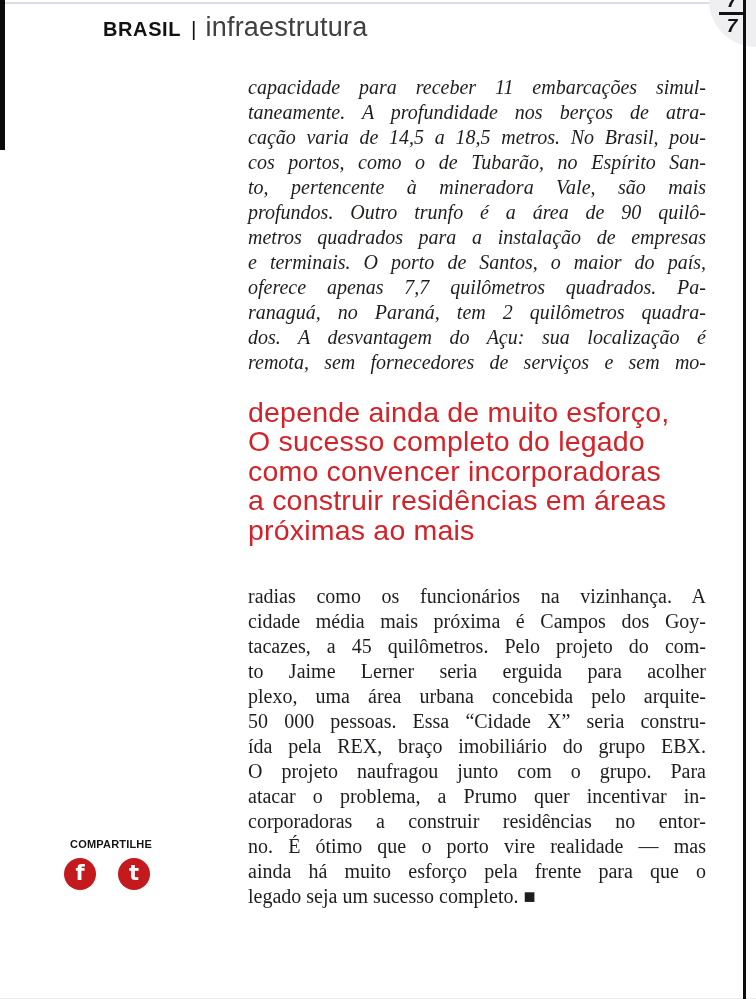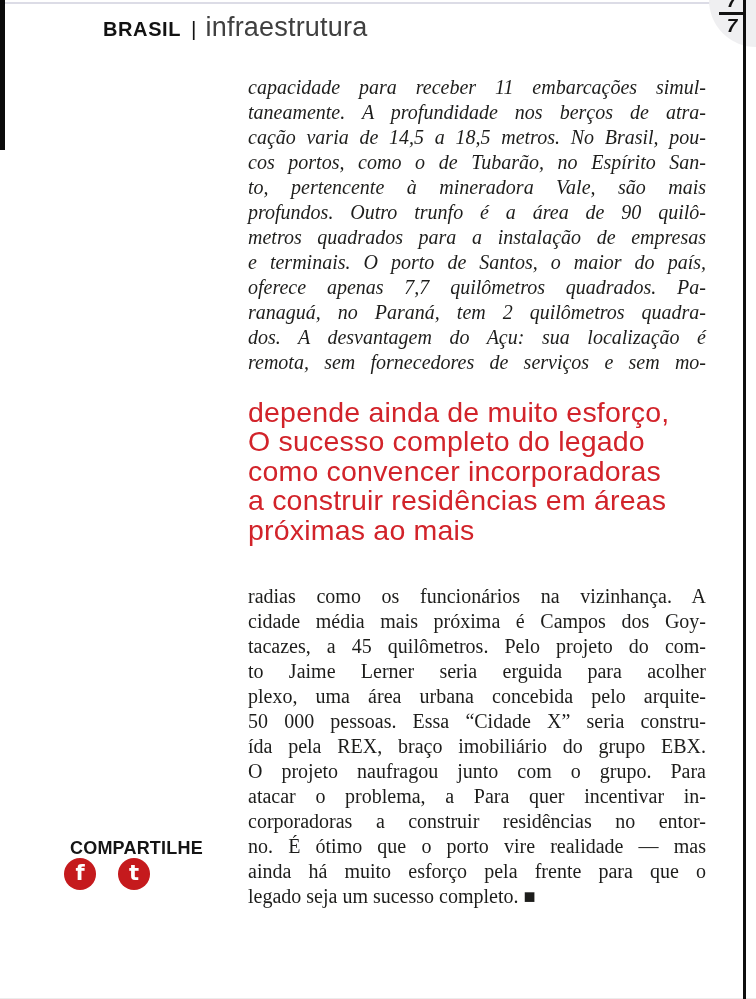--- a/index.html
+++ b/index.html
@@ -43,21 +43,21 @@
   .para--two{top:584px;}
 
   
   .quote{
     position:absolute;left:248px;top:398px;width:478px;
     color:#d2232a;font-size:28.5px;line-height:29.4px;letter-spacing:.2px;font-weight:400;
   }
 
   
   .share-label{
-    position:absolute;left:70px;top:838px;font-size:18px;font-weight:bold;
+    position:absolute;left:70px;top:838px;font-size:11px;font-weight:bold;
     letter-spacing:.2px;color:#151515;
   }
   .share-icons{position:absolute;left:64px;top:858px;display:flex;gap:22px;}
   .icon-circle{
     width:32px;height:32px;border-radius:50%;background:#c51a1d;color:#ffffff;
     display:flex;align-items:center;justify-content:center;cursor:pointer;
     font-family:"DejaVu Sans",sans-serif;font-weight:bold;font-size:21px;
   }
   .icon-circle .glyph{display:block;transform:translateY(-1px);}
 </style>
@@ -107,21 +107,21 @@
 
 <div class="para para--two">
     <div class="line">radias como os funcionários na vizinhança. A</div>
     <div class="line">cidade média mais próxima é Campos dos Goy-</div>
     <div class="line">tacazes, a 45 quilômetros. Pelo projeto do com-</div>
     <div class="line">to Jaime Lerner seria erguida para acolher</div>
     <div class="line">plexo, uma área urbana concebida pelo arquite-</div>
     <div class="line">50 000 pessoas. Essa “Cidade X” seria constru-</div>
     <div class="line">ída pela REX, braço imobiliário do grupo EBX.</div>
     <div class="line">O projeto naufragou junto com o grupo. Para</div>
-    <div class="line">atacar o problema, a Para quer incentivar in-</div>
+    <div class="line">atacar o problema, a Prumo quer incentivar in-</div>
     <div class="line">corporadoras a construir residências no entor-</div>
     <div class="line">no. É ótimo que o porto vire realidade — mas</div>
     <div class="line">ainda há muito esforço pela frente para que o</div>
     <div class="line">legado seja um sucesso completo. ■</div>
   </div>
 
 <div class="share-label">COMPARTILHE</div>
 <div class="share-icons">
   <div class="icon-circle">
     <span class="glyph">f</span>

